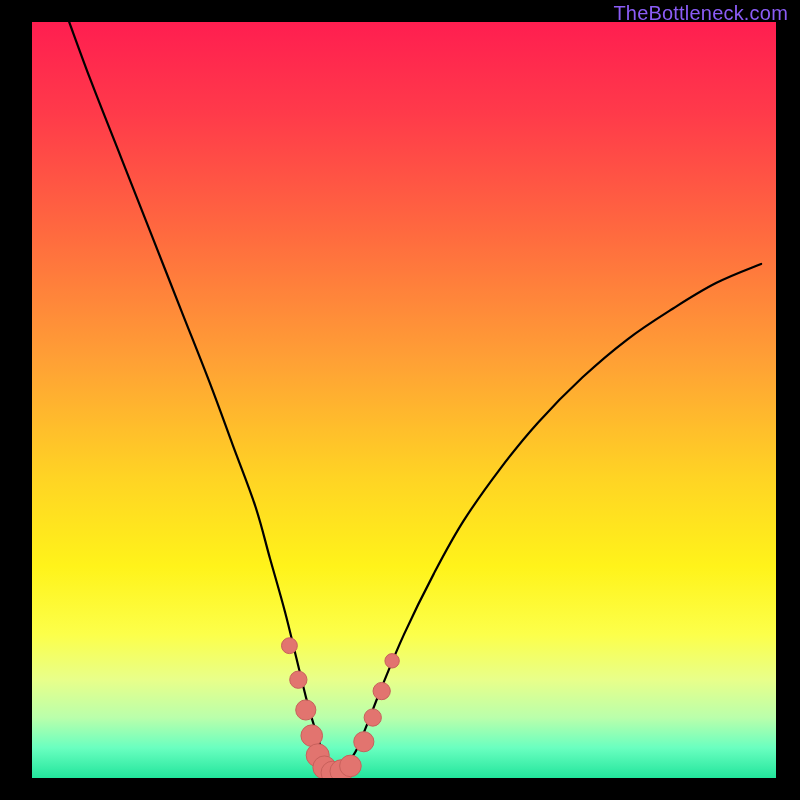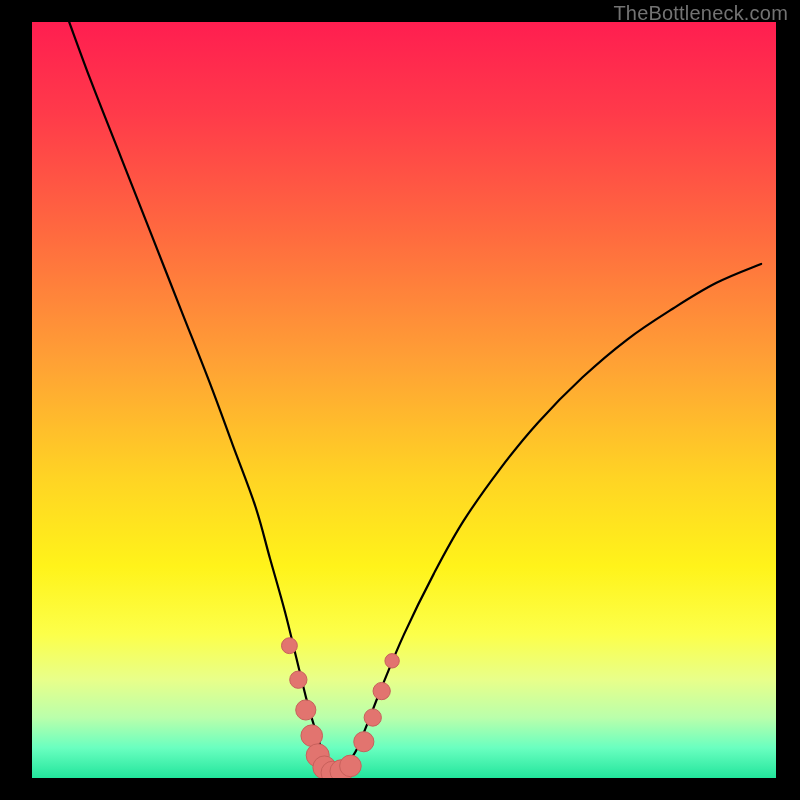--- a/index.html
+++ b/index.html
@@ -24,21 +24,21 @@
     left: 32px;
     top: 22px;
     width: 744px;
     height: 756px;
     
   }
   .watermark {
     position: absolute;
     top: 2px;
     right: 12px;
-    color: #737373;
+    color: #8b5cf6;
     font-size: 20px;
     font-weight: 500;
     letter-spacing: 0.2px;
     user-select: none;
   }
 </style>
 </head>
 <body>
 
 <div class="frame">

